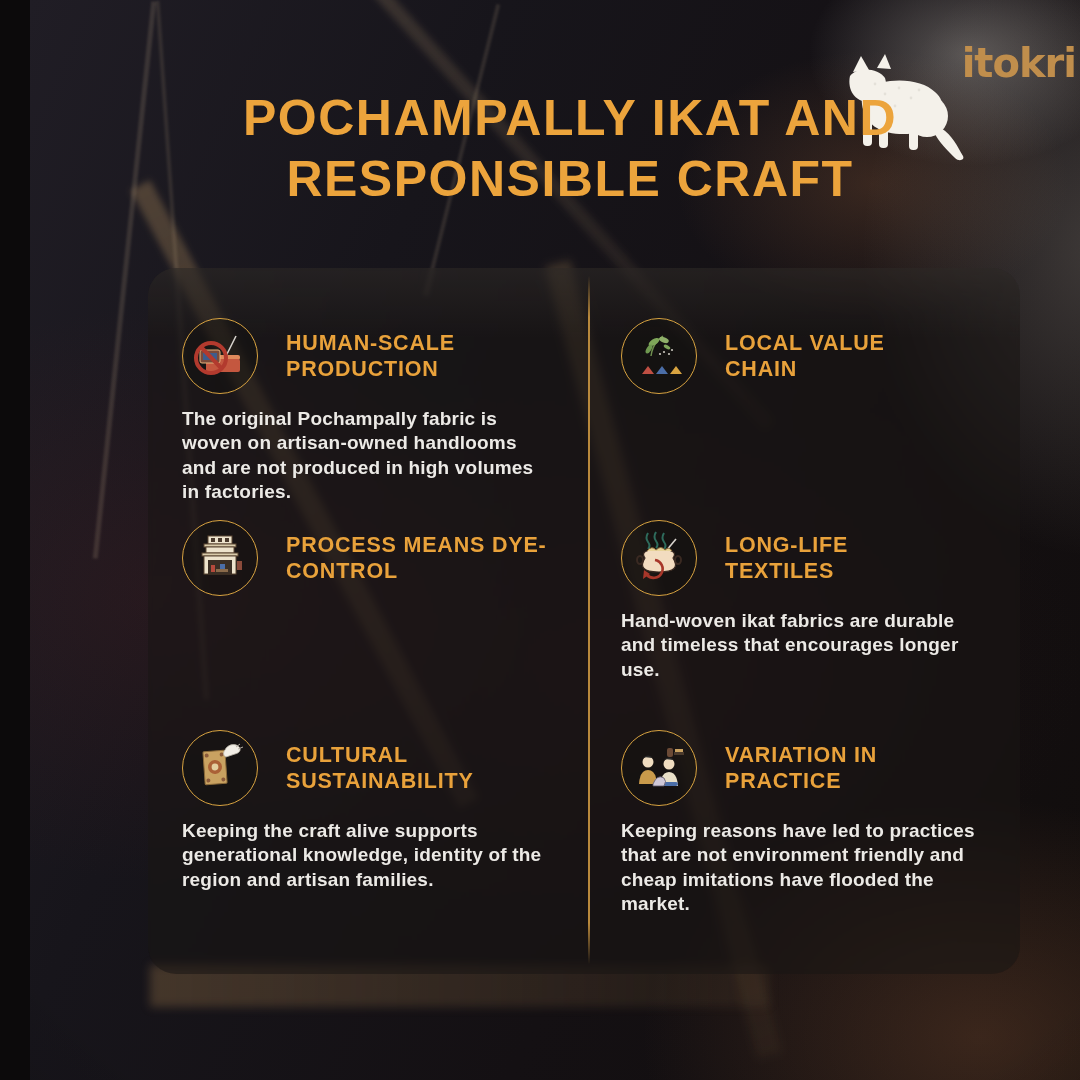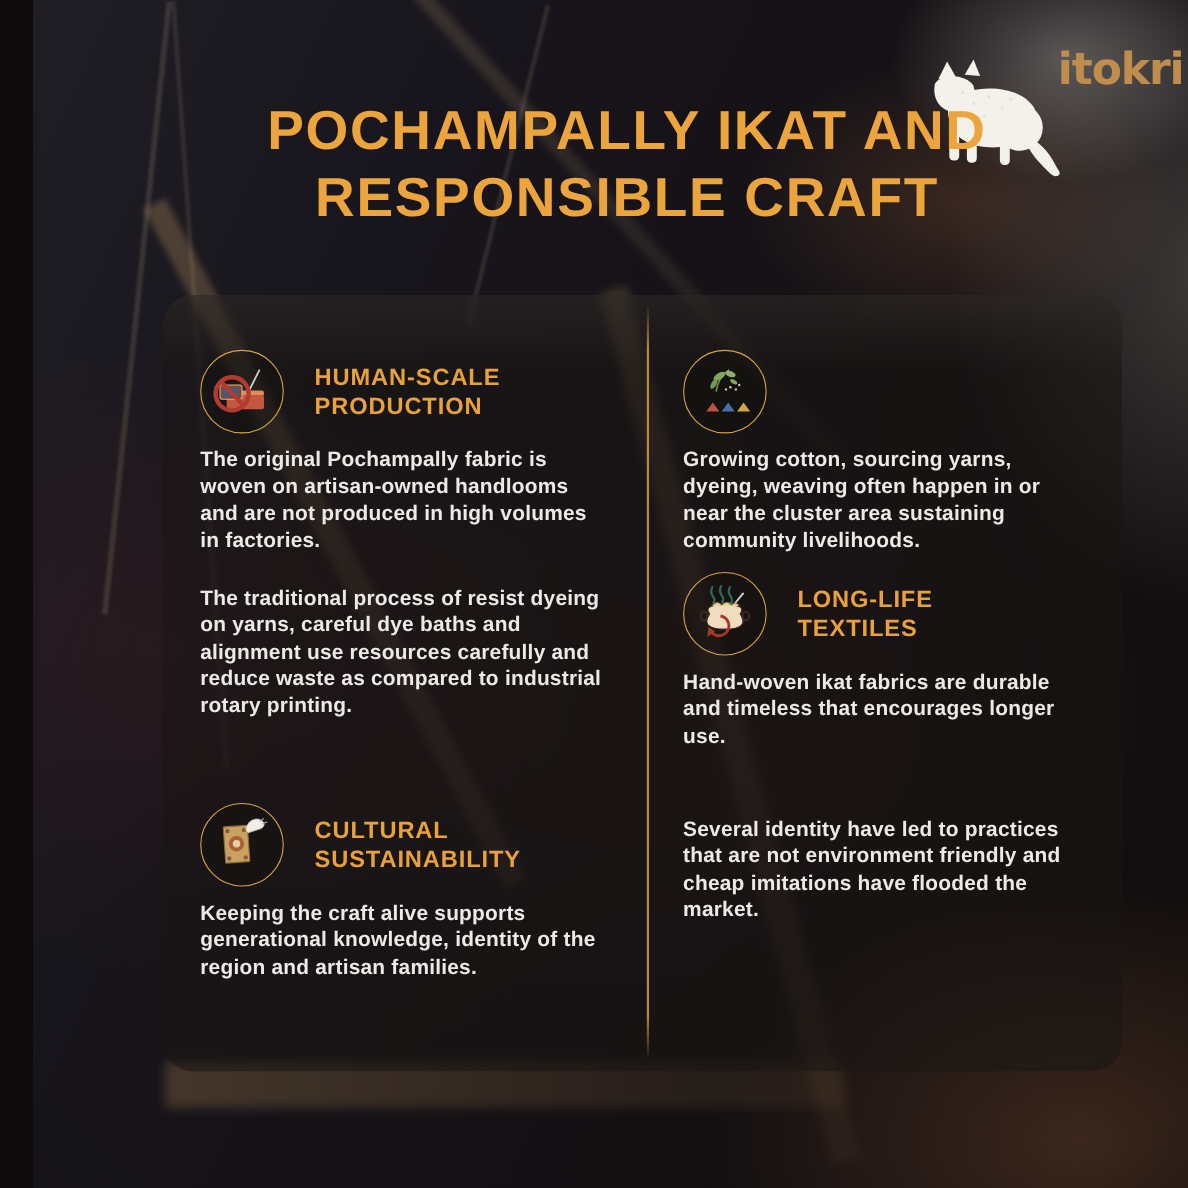--- a/index.html
+++ b/index.html
@@ -134,26 +134,47 @@
             <ellipse cx="36" cy="19" rx="3.6" ry="1.8" fill="#7fa65a" transform="rotate(30 36 19)"></ellipse>
             <circle cx="33" cy="24" r="1.1" fill="#c8c4bc"></circle>
               <circle cx="38" cy="26" r="1.1" fill="#c8c4bc"></circle>
             <circle cx="29" cy="26" r="1.1" fill="#c8c4bc"></circle>
               <circle cx="41" cy="22" r="1.1" fill="#c8c4bc"></circle>
             <polygon points="11,46 17,38 23,46" fill="#bf4f43"></polygon>
             <polygon points="25,46 31,38 37,46" fill="#4b6ea8"></polygon>
             <polygon points="39,46 45,38 51,46" fill="#d9a441"></polygon>
           </svg>
         </span>
-      </div>
-      <p class="cell-body">Growing cotton, sourcing yarns, dyeing, weaving often happen in or near the cluster area sustaining community livelihoods.</p>
-    </section>
-
-    <section class="cell">
-      <p class="cell-body">The traditional process of resist dyeing on yarns, careful dye baths and alignment use resources carefully and reduce waste as compared to industrial rotary printing.</p>
+        <h2 class="cell-title">LOCAL VALUE
+CHAIN</h2>
+      </div>
+    </section>
+
+    <section class="cell">
+      <div class="cell-head">
+        <span class="badge">
+          <svg width="56" height="56" viewBox="0 0 56 56" aria-hidden="true">
+            <rect x="16" y="6" width="24" height="8" fill="#ede3cc" stroke="#5a4632" stroke-width="1"></rect>
+            <rect x="19" y="8" width="4" height="4" fill="#4a3a2c"></rect>
+            <rect x="26" y="8" width="4" height="4" fill="#4a3a2c"></rect>
+            <rect x="33" y="8" width="4" height="4" fill="#4a3a2c"></rect>
+            <rect x="12" y="14" width="32" height="3" fill="#d9cbaa" stroke="#5a4632" stroke-width="1"></rect>
+            <rect x="14" y="17" width="28" height="6" fill="#ede3cc" stroke="#5a4632" stroke-width="1"></rect>
+            <rect x="10" y="23" width="36" height="3" fill="#d9cbaa" stroke="#5a4632" stroke-width="1"></rect>
+            <rect x="12" y="26" width="32" height="18" fill="#ede3cc" stroke="#5a4632" stroke-width="1"></rect>
+            <rect x="16" y="30" width="24" height="14" fill="#3a2e24"></rect>
+            <rect x="19" y="35" width="4" height="7" fill="#b54a3c"></rect>
+            <rect x="28" y="34" width="5" height="8" fill="#4b6ea8"></rect>
+            <rect x="24" y="39" width="12" height="3" fill="#8a6a4a"></rect>
+            <rect x="45" y="31" width="5" height="9" fill="#8a4a3a"></rect>
+          </svg>
+        </span>
+        <h2 class="cell-title">PROCESS MEANS DYE-
+CONTROL</h2>
+      </div>
     </section>
 
     <section class="cell">
       <div class="cell-head">
         <span class="badge">
           <svg width="56" height="56" viewBox="0 0 56 56" aria-hidden="true">
             <path d="M17,3 q-3,5 0,9 q3,4 0,7" fill="none" stroke="#2e6b5c" stroke-width="2"></path>
             <path d="M25,2 q-3,5 0,9 q3,4 0,7" fill="none" stroke="#2e6b5c" stroke-width="2"></path>
             <path d="M33,3 q-3,5 0,9 q3,4 0,7" fill="none" stroke="#2e6b5c" stroke-width="2"></path>
             <line x1="45" y1="9" x2="35" y2="21" stroke="#d8d4ce" stroke-width="1.6"></line>
@@ -188,17 +209,36 @@
             <path d="M44,7 L48,4 M46,9 L51,7" stroke="#b8b2a6" stroke-width="1" fill="none"></path>
           </svg>
         </span>
         <h2 class="cell-title">CULTURAL
 SUSTAINABILITY</h2>
       </div>
       <p class="cell-body">Keeping the craft alive supports generational knowledge, identity of the region and artisan families.</p>
     </section>
 
     <section class="cell">
-      <p class="cell-body">Several identity have led to practices that are not environment friendly and cheap imitations have flooded the market.</p>
+      <div class="cell-head">
+        <span class="badge">
+          <svg width="56" height="56" viewBox="0 0 56 56" aria-hidden="true">
+            <rect x="36" y="8" width="6" height="9" rx="2" fill="#6b4a36"></rect>
+            <rect x="43" y="12" width="10" height="3" fill="#4a3a2c"></rect>
+            <rect x="44" y="9" width="8" height="3" fill="#c9a261"></rect>
+            <circle cx="17" cy="22" r="5.5" fill="#efdcc0"></circle>
+            <path d="M11.5,21 a5.5,5.5 0 0 1 11,0 l-1,-3 -9,-1 Z" fill="#2a2a2a"></path>
+            <path d="M8,44 q1,-14 9,-14 q8,0 9,14 Z" fill="#c99a4b"></path>
+            <circle cx="38" cy="24" r="5.5" fill="#efdcc0"></circle>
+            <path d="M32.5,23 a5.5,5.5 0 0 1 11,0 l-1,-3 -9,-1 Z" fill="#2a2a2a"></path>
+            <path d="M29,46 q1,-14 9,-14 q8,0 9,14 Z" fill="#e8dfc8"></path>
+            <rect x="29" y="42" width="18" height="4" rx="2" fill="#4b6ea8"></rect>
+            <path d="M22,44 q4,-10 11,-6 q3,3 0,8 l-11,0 Z" fill="#cfc8d8" stroke="#5a5668" stroke-width="0.8"></path>
+          </svg>
+        </span>
+        <h2 class="cell-title">VARIATION IN
+PRACTICE</h2>
+      </div>
+      <p class="cell-body">Keeping reasons have led to practices that are not environment friendly and cheap imitations have flooded the market.</p>
     </section>
 
   </div>
 </div>
 
 </body></html>

